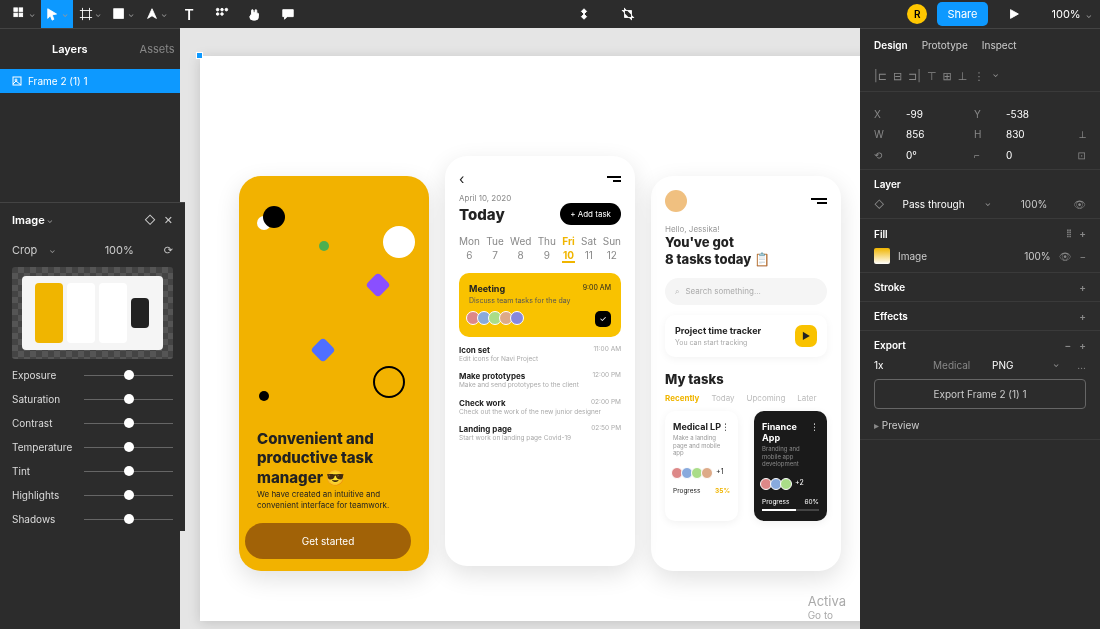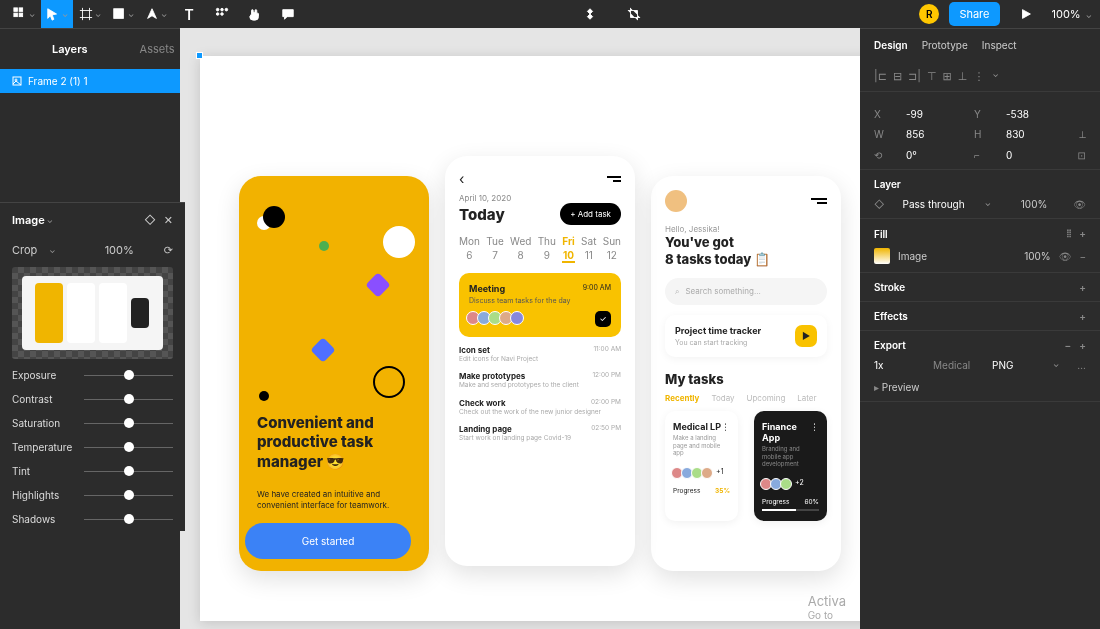--- a/index.html
+++ b/index.html
@@ -7,21 +7,21 @@
 .topbar { height: 28px; background: #2c2c2c; display: flex; align-items: center; padding: 0 8px; font-size: 11px; }
 .top-left { display: flex; gap: 1px; align-items: center; }
 .tool { width: 32px; height: 28px; display: flex; align-items: center; justify-content: center; cursor: pointer; }
 .tool.active { background: #0d99ff; }
 .tool svg { width: 14px; height: 14px; fill: #fff; stroke: #fff; }
 .chev { font-size: 8px; color: #999; margin-left: 2px; }
 .top-center { flex: 1; display: flex; justify-content: center; gap: 12px; }
 .top-right { display: flex; align-items: center; gap: 10px; }
 .avatar-badge { width: 20px; height: 20px; border-radius: 50%; background: #ffc700; color: #000; display: flex; align-items: center; justify-content: center; font-size: 10px; font-weight: 600; }
 .share-btn { background: #0d99ff; color: #fff; padding: 5px 10px; border-radius: 5px; font-size: 11px; cursor: pointer; }
-.zoom { font-size: 11px; }
+.zoom { font-size: 11px; margin-left: 12px; }
 
 .main { display: flex; height: 601px; }
 .left-panel { width: 180px; background: #2c2c2c; font-size: 11px; border-top: 1px solid #444; position: relative; }
 .panel-tabs { display: flex; padding: 8px 12px; gap: 12px; align-items: center; }
 .panel-tab { color: #888; cursor: pointer; padding-left: 40px; }
 .panel-tab.active { color: #fff; font-weight: 600; }
 .page-sel { margin-left: auto; color: #ccc; font-size: 10px; }
 .layer-row { display: flex; align-items: center; gap: 6px; padding: 6px 12px; background: #0d99ff; font-size: 10px; }
 .layer-row svg { width: 10px; height: 10px; }
 
@@ -41,23 +41,23 @@
 .slider .knob { width: 10px; height: 10px; background: #fff; border-radius: 50%; position: absolute; top: -5px; left: 50%; transform: translateX(-50%); }
 
 .canvas { flex: 1; background: #e5e5e5; position: relative; overflow: hidden; }
 .artboard { position: absolute; top: 28px; left: 20px; width: 680px; height: 565px; background: #fff; box-shadow: 0 2px 12px rgba(0,0,0,.15); }
 .sel-handle { position: absolute; width: 7px; height: 7px; background: #0d99ff; border: 1px solid #fff; }
 .mock-wrap { display: flex; gap: 16px; padding: 120px 18px 0; justify-content: center; align-items: flex-start; }
 .phone { width: 190px; border-radius: 22px; background: #fff; box-shadow: 0 8px 24px rgba(0,0,0,.12); font-size: 9px; color: #222; overflow: hidden; }
 
 .p1 { background: #f2b200; height: 395px; position: relative; }
 .p1 .blob { position: absolute; border-radius: 50%; }
-.p1 .ttl { position: absolute; bottom: 100px; left: 18px; right: 18px; font-weight: 800; font-size: 15px; line-height: 1.3; }
+.p1 .ttl { position: absolute; bottom: 84px; left: 18px; right: 18px; font-weight: 800; font-size: 15px; line-height: 1.3; }
 .p1 .sub { position: absolute; bottom: 60px; left: 18px; right: 18px; font-size: 8px; line-height: 1.4; }
-.p1 .btn { position: absolute; bottom: 12px; left: 6px; right: 18px; background: #3b82f6; color: #fff; text-align: center; padding: 12px 0; border-radius: 24px; font-size: 10px; }
+.p1 .btn { position: absolute; bottom: 12px; left: 6px; right: 18px; background: #a16207; color: #fff; text-align: center; padding: 12px 0; border-radius: 24px; font-size: 10px; }
 
 .p2 { height: 410px; padding: 14px; transform: translateY(-20px); }
 .p2 .hdr { display: flex; justify-content: space-between; align-items: center; margin-bottom: 6px; }
 .p2 .date { font-size: 8px; color: #888; }
 .p2 .today { font-size: 15px; font-weight: 800; }
 .p2 .addbtn { background: #000; color: #fff; border-radius: 14px; padding: 6px 10px; font-size: 8px; }
 .p2 .cal { display: flex; justify-content: space-between; margin-top: 10px; font-size: 10px; color: #888; text-align: center; }
 .p2 .cal div { display: flex; flex-direction: column; gap: 2px; }
 .p2 .cal .sel { color: #f0b500; font-weight: 700; border-bottom: 2px solid #f0b500; }
 .p2 .task { margin-top: 10px; padding: 10px; border-radius: 10px; position: relative; }
@@ -240,27 +240,27 @@
           </div>
       </div>
       <div id="sliders">
           <div class="slider-row">
             <span class="label">Exposure</span>
             <div class="slider">
               <div class="knob"></div>
             </div>
           </div>
           <div class="slider-row">
+            <span class="label">Saturation</span>
+            <div class="slider">
+              <div class="knob"></div>
+            </div>
+          </div>
+          <div class="slider-row">
             <span class="label">Contrast</span>
-            <div class="slider">
-              <div class="knob"></div>
-            </div>
-          </div>
-          <div class="slider-row">
-            <span class="label">Saturation</span>
             <div class="slider">
               <div class="knob"></div>
             </div>
           </div>
           <div class="slider-row">
             <span class="label">Temperature</span>
             <div class="slider">
               <div class="knob"></div>
             </div>
           </div>
@@ -555,16 +555,17 @@
             <span>+</span>
           </div>
         </div>
       <div class="prop-row">
         <span class="val">1x</span>
         <span class="val" style="color:#888">Medical</span>
         <span class="val">PNG</span>
           <span class="chev">⌄</span>
         <span style="margin-left:auto;color:#888">…</span>
       </div>
+      <div class="export-btn">Export Frame 2 (1) 1</div>
       <div style="margin-top:10px;font-size:10px"><span style="color:#888">▸ </span><span>Preview</span></div>
     </div>
   </div>
 </div>
 
 </body></html>

